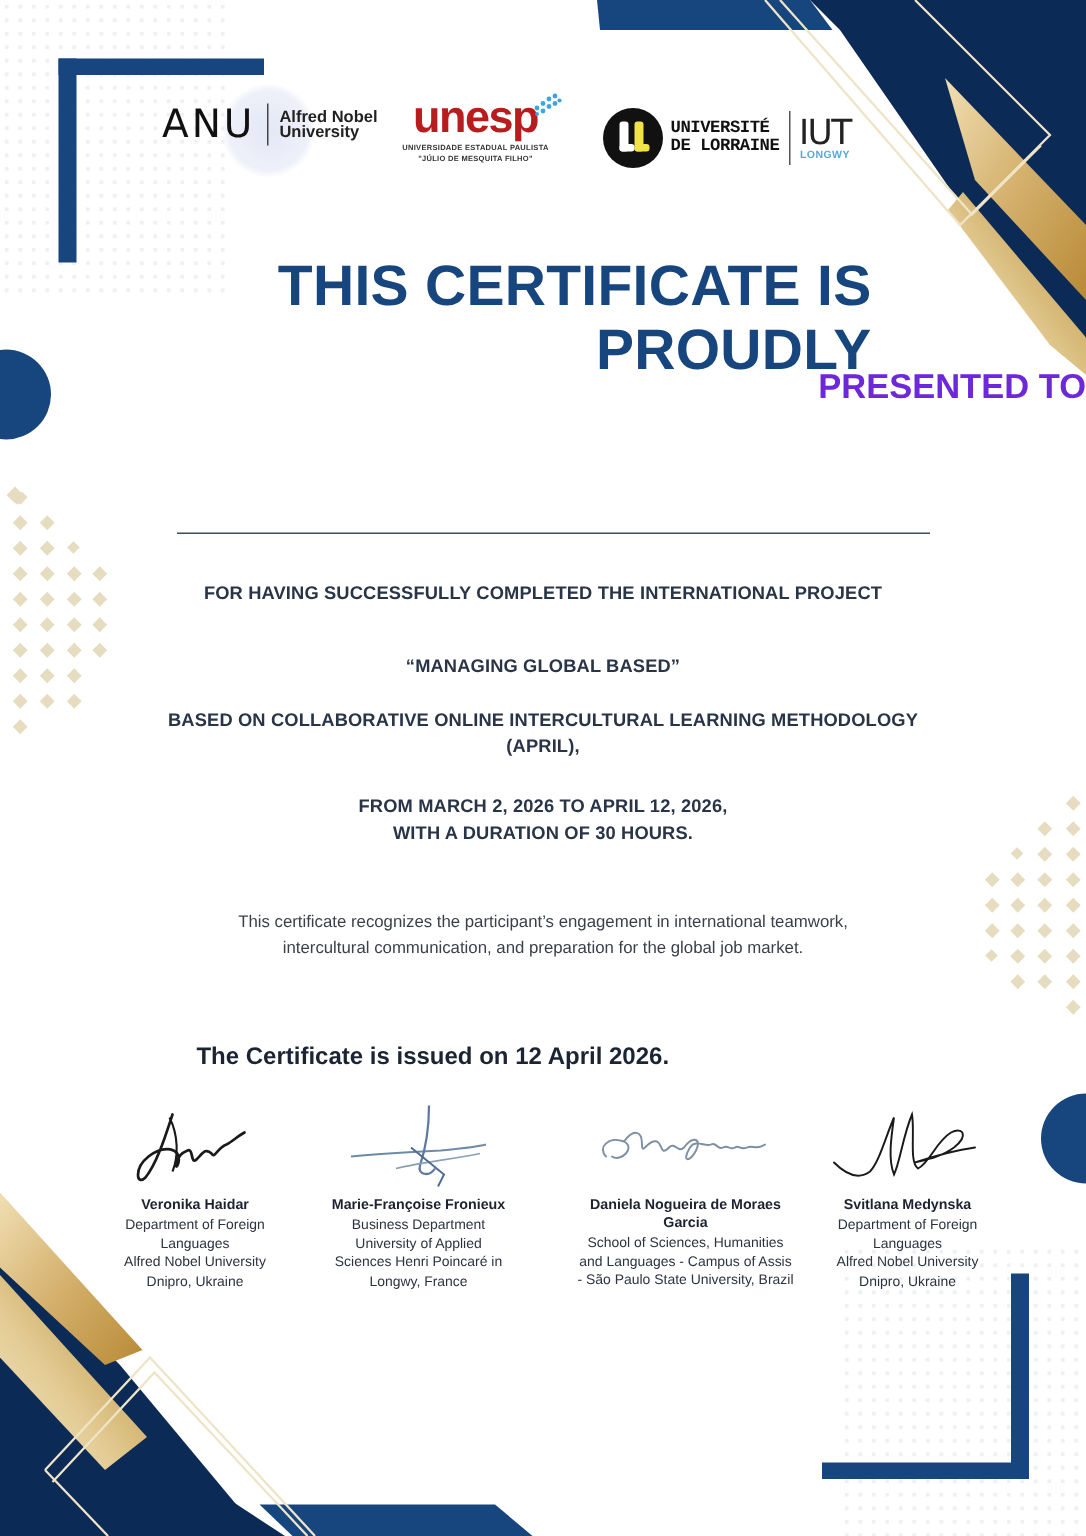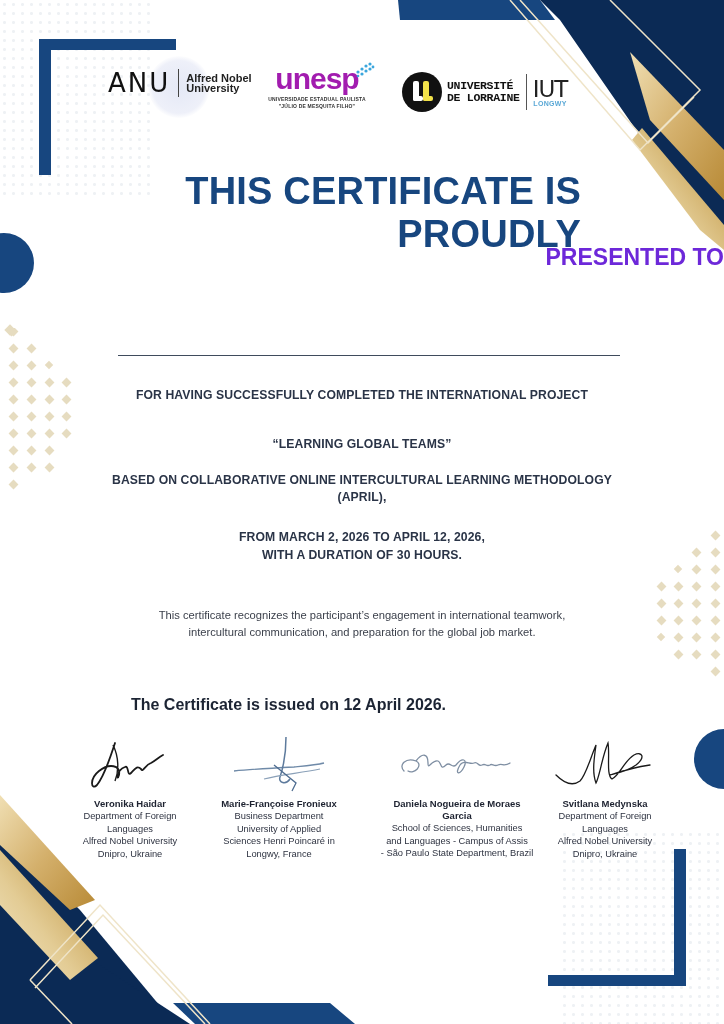--- a/index.html
+++ b/index.html
@@ -7,21 +7,21 @@
   .abs { position:absolute; }
   .deco { position:absolute; left:0; top:0; width:724px; height:1024px; pointer-events:none; }
   .dotgrid { background-image: radial-gradient(#eceff3 1.3px, transparent 1.6px); background-size:9px 9px; }
   .logos { position:absolute; top:62px; left:108px; width:470px; height:64px; }
   .logo-anu { position:absolute; left:0; top:6px; display:flex; align-items:center;justify-content:space-between; }
   .anu-mark { font-family:"DejaVu Sans", sans-serif; font-size:26px; letter-spacing:2px; color:#111; font-weight:400; }
   .anu-sep { width:1px; height:28px; background:#444; margin:0 7px 0 8px; }
   .anu-text { font-size:11px; line-height:10px; color:#222; font-weight:bold; }
   .anu-halo { position:absolute; left:40px; top:-6px; width:62px; height:62px; border-radius:50%; background:radial-gradient(circle, #e4e8f6 0%, #eef0f9 60%, rgba(255,255,255,0) 72%); }
   .logo-unesp { position:absolute; left:155px; top:0; text-align:center; width:108px; }
-  .unesp-word { font-size:30px; font-weight:bold; color:#a21caf; letter-spacing:-1px; line-height:34px; }
+  .unesp-word { font-size:30px; font-weight:bold; color:#b91c1c; letter-spacing:-1px; line-height:34px; }
   .unesp-sub { font-size:5px; font-weight:bold; color:#333; line-height:7px; letter-spacing:0.2px; }
   .logo-ul { position:absolute; left:294px; top:10px; display:flex; align-items:center; }
   .ul-circle { width:40px; height:40px; border-radius:50%; background:#111; position:relative; }
   .ul-text { font-size:11.5px; font-weight:bold; color:#111; line-height:12px; margin-left:5px; font-family:Liberation Mono, monospace; letter-spacing:-0.3px; }
   .ul-sep { width:1px; height:36px; background:#555; margin:0 6px 0 6px; }
   .iut { display:flex; flex-direction:column; align-items:center; }
   .iut-word { font-size:23px; color:#222; letter-spacing:-1px; line-height:22px; font-family:"DejaVu Sans", sans-serif; }
   .iut-sub { font-size:7px; color:#5aa8d6; font-weight:bold; letter-spacing:0.3px; }
   .title { position:absolute; top:170px; left:0; width:581px; text-align:right; font-size:38px; font-weight:bold; color:#17467f; letter-spacing:0.2px; }
   .subtitle { position:absolute; top:244px; left:0; width:724px; text-align:right; font-size:23px; font-weight:bold; color:#6d28d9; }
@@ -225,21 +225,21 @@
   </div>
 </div>
 
 <div class="title">THIS CERTIFICATE IS PROUDLY</div>
 <div class="subtitle">PRESENTED TO</div>
 
 <div class="abs" style="top:325px;left:118px;width:502px;text-align:center;font-size:20px;color:#17243a;"></div>
 <div class="name-line"></div>
 
 <div class="body-text" style="top:388px;">FOR HAVING SUCCESSFULLY COMPLETED THE INTERNATIONAL PROJECT</div>
-<div class="body-text" style="top:437px;">“LEARNING GLOBAL TEAMS”</div>
+<div class="body-text" style="top:437px;">“MANAGING GLOBAL BASED”</div>
 <div class="body-text" style="top:472px;line-height:17px;">
   <span>BASED ON COLLABORATIVE ONLINE INTERCULTURAL LEARNING METHODOLOGY</span><br>
   <span>(APRIL),</span>
 </div>
 <div class="body-text" style="top:528px;line-height:18px;">
   <span>FROM MARCH 2, 2026 TO APRIL 12, 2026,</span><br>
   <span>WITH A DURATION OF 30 HOURS.</span>
 </div>
 
 <div class="desc">
@@ -283,21 +283,21 @@
   <svg width="130" height="60" viewBox="0 0 130 60">
     <path d="M12 36 C6 30, 14 22, 24 26 C32 30, 22 40, 16 36 M24 26 C30 18, 36 18, 36 28 C36 36, 40 24, 46 26 C50 28, 48 36, 54 30 C58 26, 60 34, 64 30 C70 22, 76 24, 72 32 C68 40, 62 40, 68 30 C72 24, 78 30, 82 28 C86 26, 86 32, 90 30 C94 28, 94 32, 98 30 C100 28, 102 32, 106 30 C110 28, 112 32, 118 28" fill="none" stroke="#7f8fa3" stroke-width="1.3" stroke-linecap="round"></path>
   </svg>
   <div class="sig-name">
     <span>Daniela Nogueira de Moraes</span><br>
     <span>Garcia</span>
   </div>
   <div class="sig-dept">
     <span>School of Sciences, Humanities</span><br>
     <span>and Languages - Campus of Assis</span><br>
-    <span>- São Paulo State Department, Brazil</span>
+    <span>- São Paulo State University, Brazil</span>
   </div>
 </div>
 
 <div class="sig" style="left:530px;">
   <svg width="110" height="60" viewBox="0 0 110 60">
     <path d="M6 40 C14 48, 22 52, 30 46 C36 40, 40 24, 46 10 C44 24, 42 38, 46 48 C50 40, 52 22, 58 8 C60 20, 56 40, 62 44 C70 40, 74 26, 84 20 C92 16, 96 22, 86 30 C78 36, 68 38, 60 40 C72 36, 86 32, 100 30" fill="none" stroke="#1a1a1a" stroke-width="1.3" stroke-linecap="round"></path>
   </svg>
   <div class="sig-name">Svitlana Medynska</div>
   <div class="sig-dept">
     <span>Department of Foreign</span><br>

